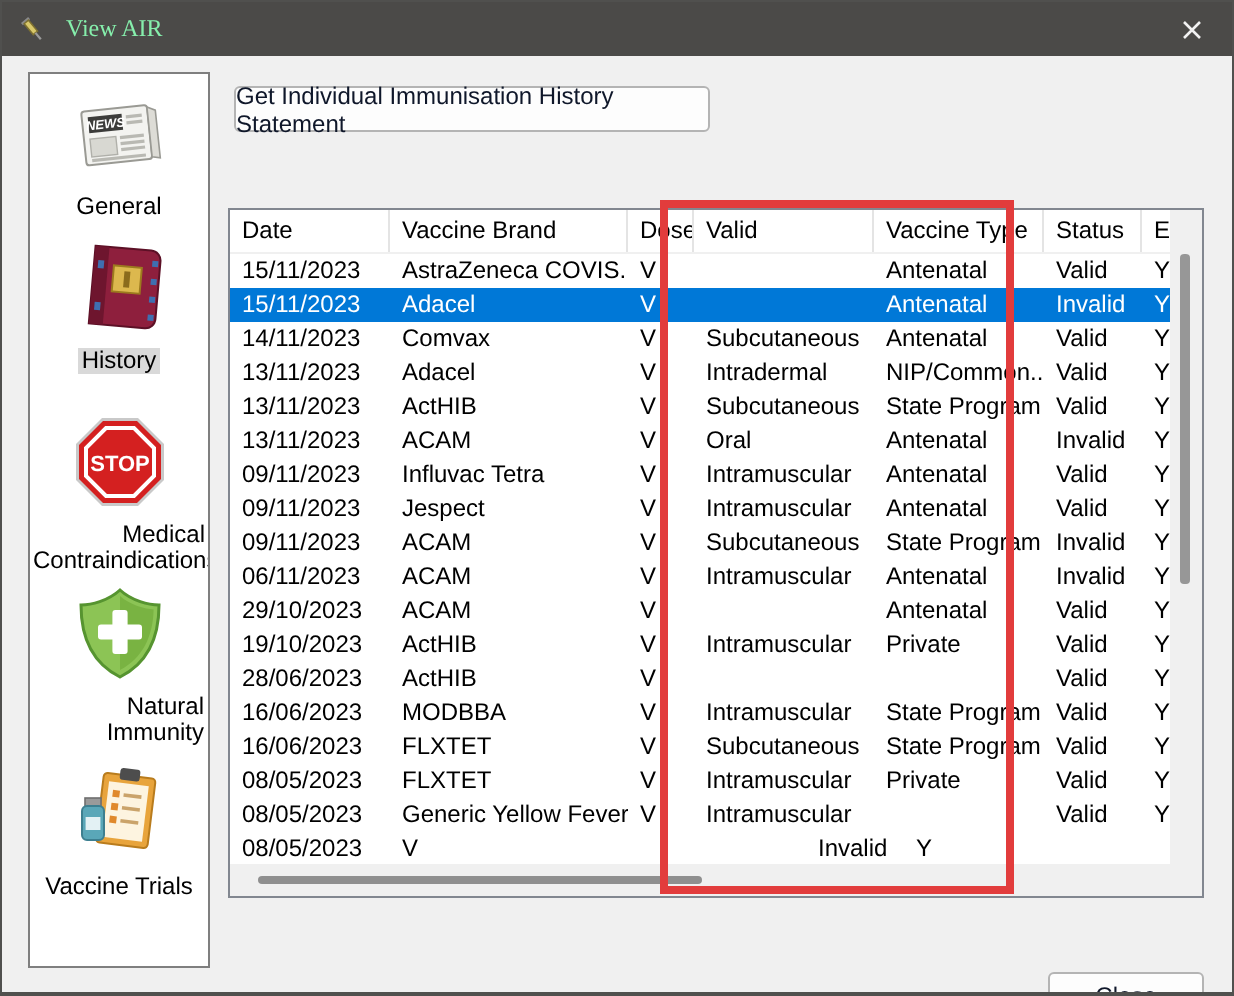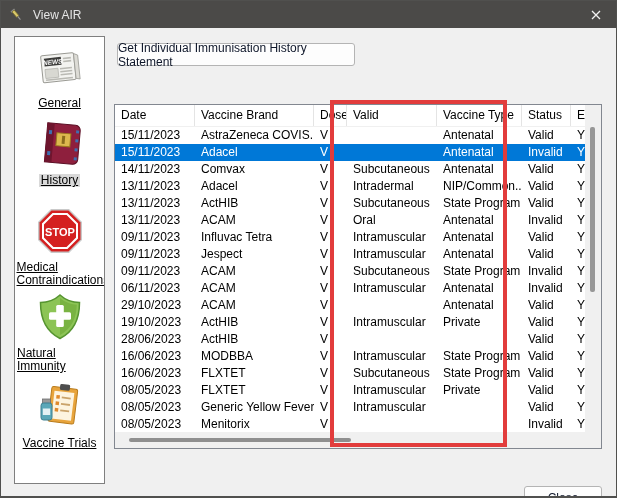--- a/index.html
+++ b/index.html
@@ -9,33 +9,33 @@
     background:#f0f0f0;
     font-family:"Liberation Sans", sans-serif; font-size:12px; color:#000;
     overflow:hidden;
   }
   
   .titlebar{
     position:absolute; left:0; top:0; right:0; height:27px;
     background:var(--titlebar-bg,#4b4a48); display:flex; align-items:center;
   }
   .titlebar .app-icon{margin-left:8px; width:16px; height:16px; display:flex; align-items:center;}
-  .titlebar .title{color:#e5e5e5; margin-left:8px; font-size:12px;}
+  .titlebar .title{color:#86efac; margin-left:8px; font-size:12px;font-family:Liberation Serif, serif;}
   .titlebar .x-btn{
     position:absolute; right:0; top:0; width:40px; height:27px;
     display:flex; align-items:center; justify-content:center; cursor:pointer;
   }
   
   .sidebar{
     position:absolute; left:13px; top:35px; width:91px; height:448px;
     background:#fff; border:1px solid #7f7f7f; box-sizing:border-box;
     display:flex; flex-direction:column; align-items:center; overflow:hidden;
   }
   .side-item{display:flex; flex-direction:column; align-items:center; cursor:pointer; width:100%;}
-  .side-item .side-label{margin-top:2px; text-align:left; line-height:13px; padding:0 2px;text-decoration:underline;}
+  .side-item .side-label{margin-top:2px; text-align:right; line-height:13px; padding:0 2px;}
   .side-label.hl{background:#d9d9d9;}
   .mt-a{margin-top:9px}.mt-b{margin-top:9px}.mt-c{margin-top:19px}.mt-d{margin-top:5px}.mt-e{margin-top:9px}
   
   .btn{
     background:#fdfdfd; border:1px solid #b4b4b4; border-radius:3px;
     font-family:"Liberation Sans", sans-serif; font-size:12px; color:#0f172a;
     display:flex; align-items:center; justify-content:center; cursor:pointer; box-sizing:border-box;
   }
   .statement-btn{position:absolute; left:116px; top:42px; width:238px; height:23px;}
   .section-label{position:absolute; left:112px; top:80px;}
@@ -345,21 +345,20 @@
         <div class="td c0">08/05/2023</div>
         <div class="td c1">Generic Yellow Fever</div>
         <div class="td c2">V</div>
         <div class="td c3">Intramuscular</div>
         <div class="td c4"></div>
         <div class="td c5">Valid</div>
         <div class="td c6">Y</div>
       </div>
         <div class="tr">
         <div class="td c0">08/05/2023</div>
-        <div class="td c1">Menitorix</div>
         <div class="td c2">V</div>
         <div class="td c3"></div>
         <div class="td c4"></div>
         <div class="td c5">Invalid</div>
         <div class="td c6">Y</div>
       </div>
       </div>
     <div class="vscroll">
       <div class="vthumb"></div>
     </div>

